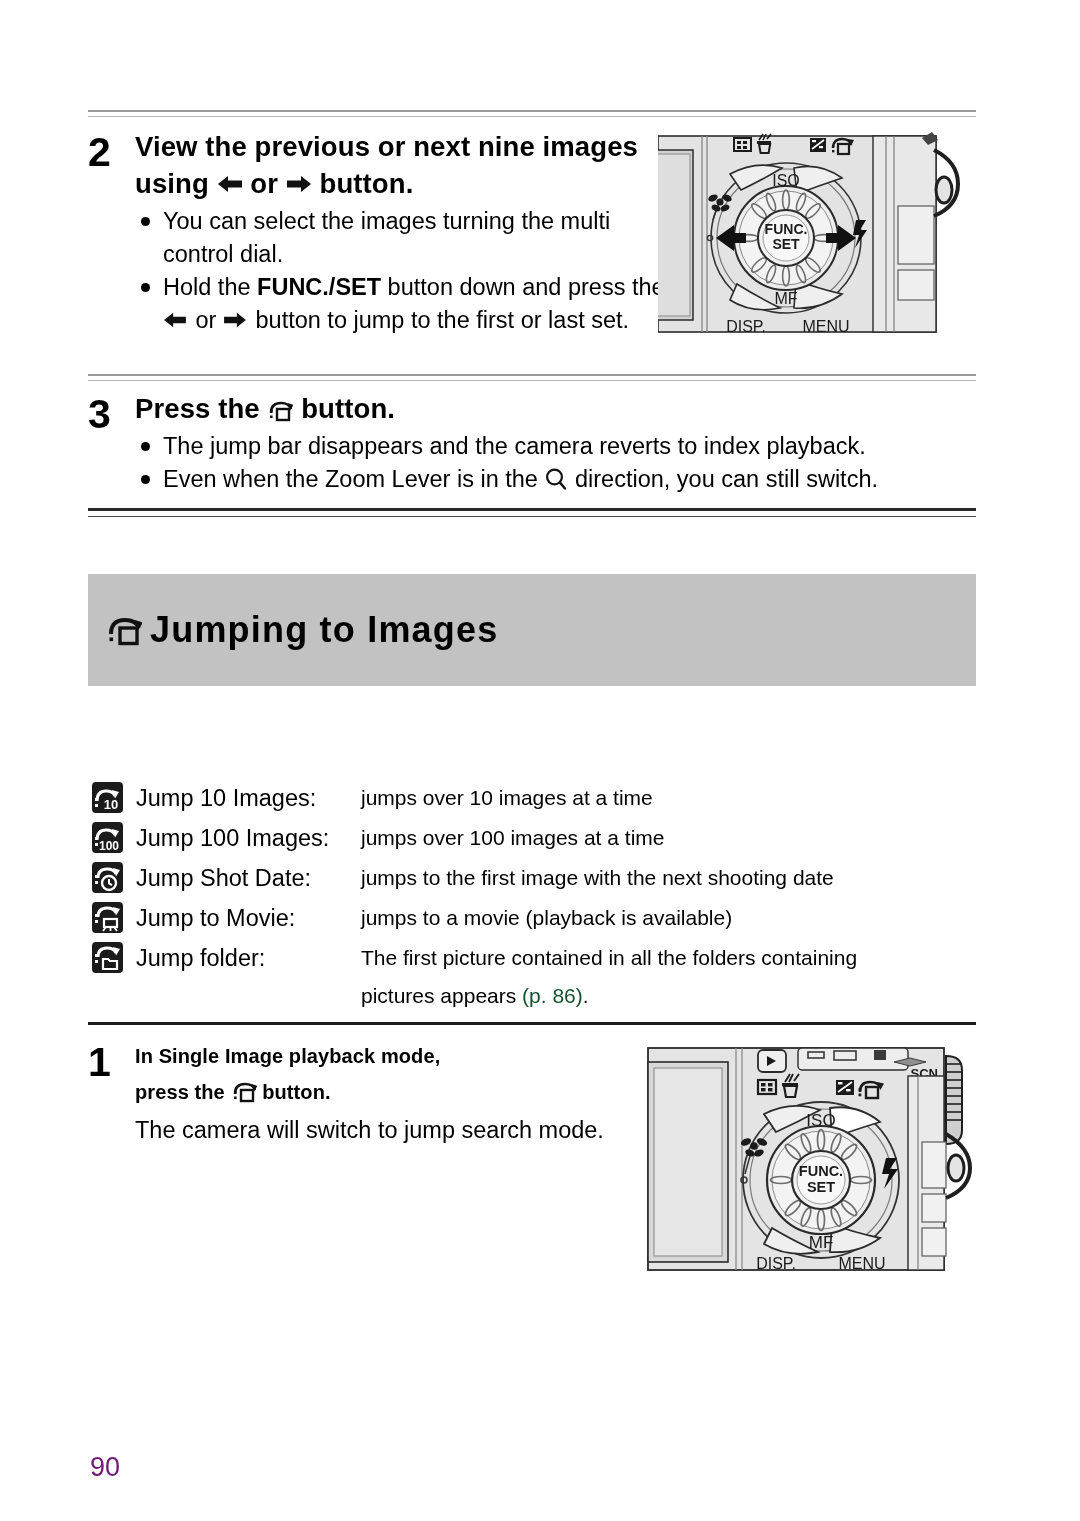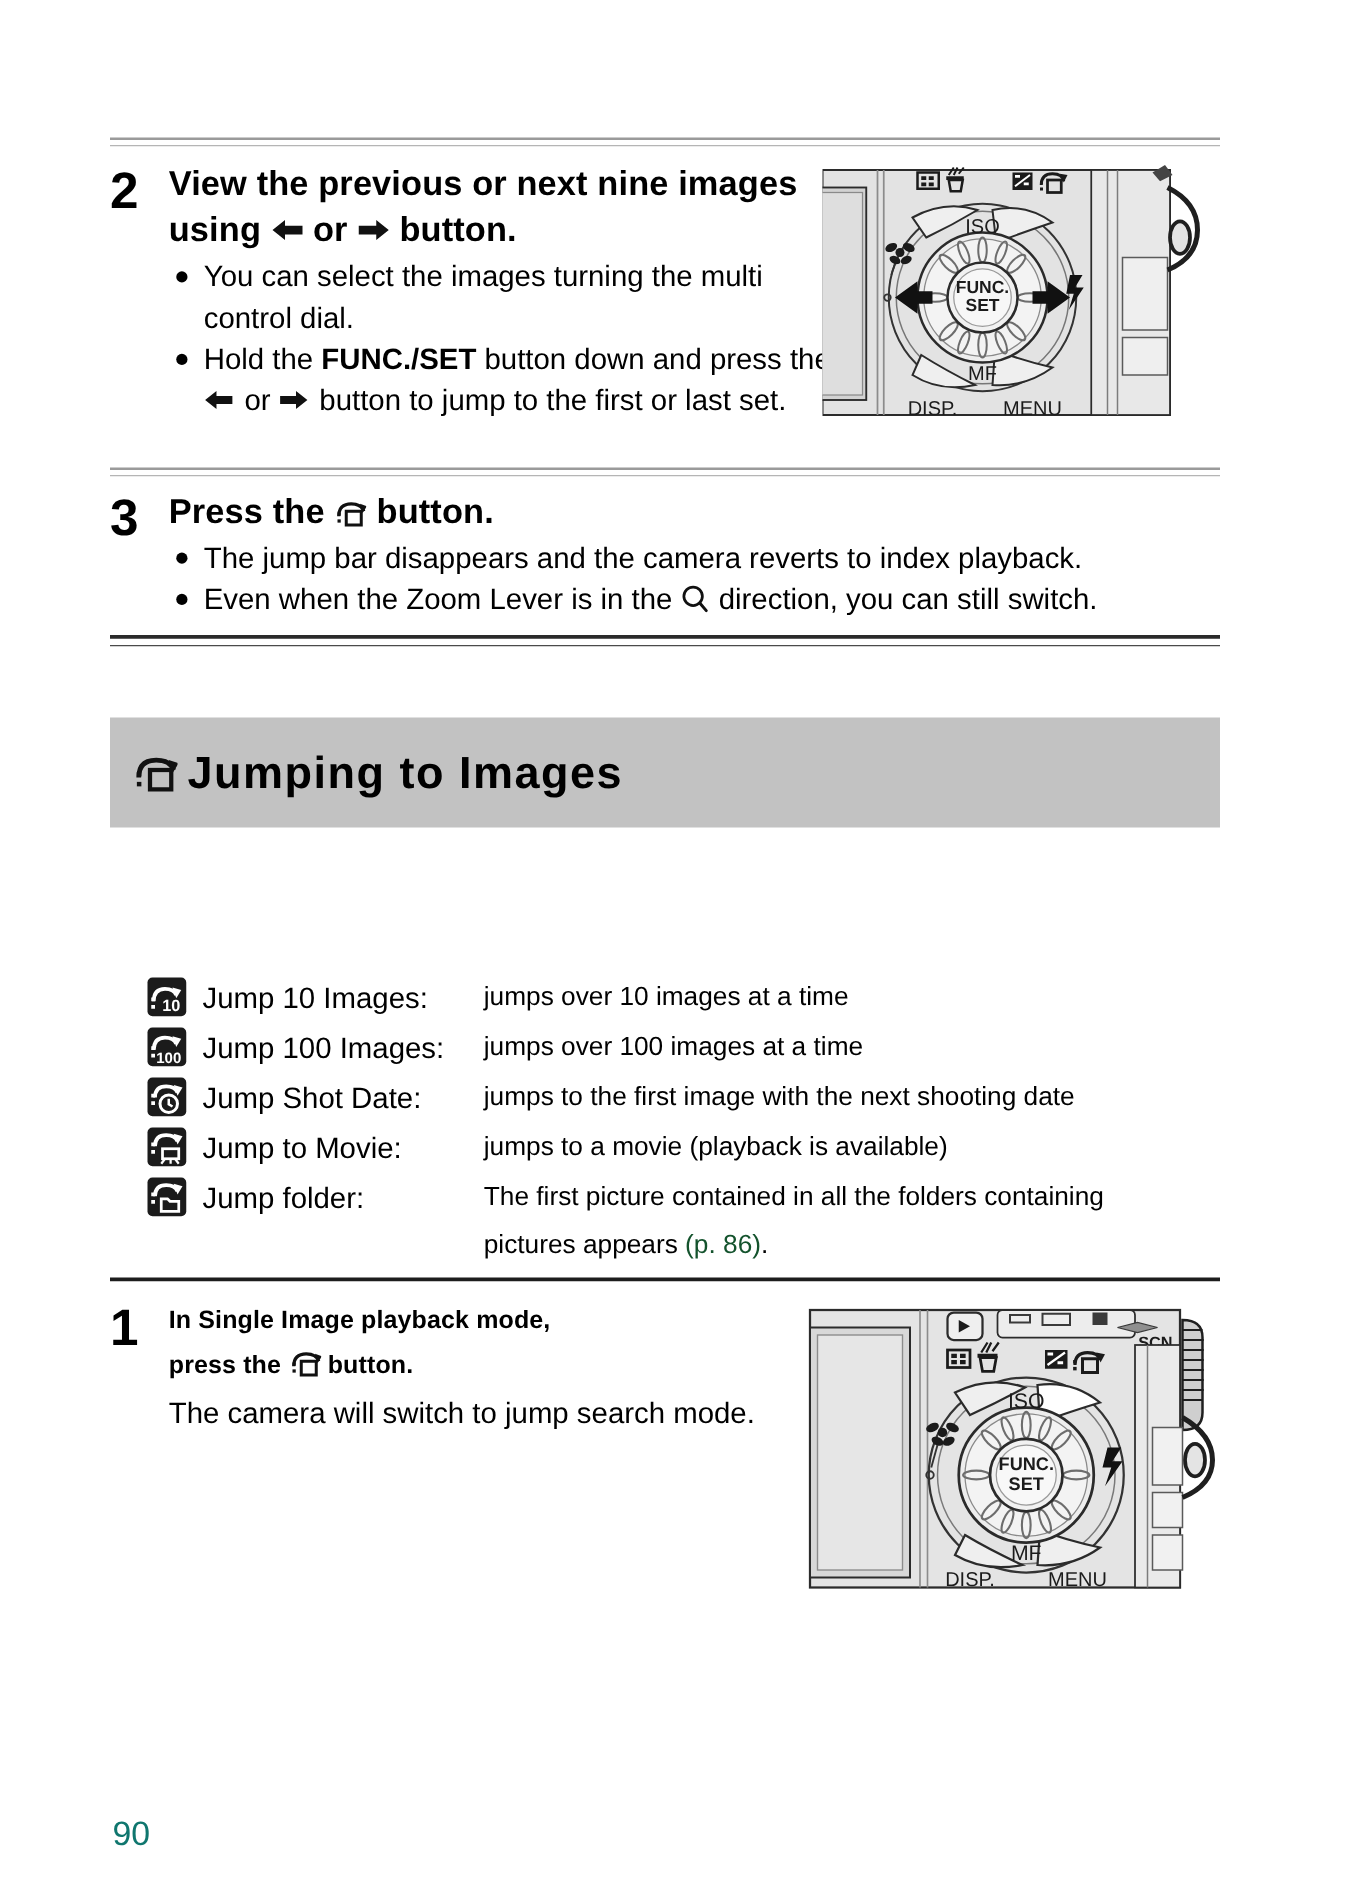--- a/index.html
+++ b/index.html
@@ -114,21 +114,21 @@
     width: 24px; height: 24px;
     vertical-align: -4px;
   }
 
   
   .banner {
     position: absolute;
     left: 88px;
     top: 574px;
     width: 888px;
-    height: 88px;
+    height: 112px;
     background: #c2c2c2;
     display: flex;
     align-items: center;
   }
   .banner-icon {
     margin-left: 18px;
     width: 36px;
     height: 34px;
     display: inline-block;
   }
@@ -165,21 +165,20 @@
     align-items: flex-start;
   }
   .jicon {
     width: 31px;
     height: 31px;
     flex: 0 0 31px;
     margin-top: 4px;
     background: #1b1b1b;
     border-radius: 4px;
     position: relative;
-    margin-left: 26px;
   }
   .jlabel {
     flex: 0 0 225px;
     font-size: 23.5px;
     line-height: 40px;
     padding-left: 13px;
     white-space: nowrap;
   }
   .jdesc {
     flex: 1 1 auto;
@@ -191,21 +190,21 @@
     line-height: 36px;
   }
   .link-blue { color: #14532d; }
 
   
   .pagenum {
     position: absolute;
     left: 90px;
     top: 1452px;
     font-size: 27px;
-    color: #0f766e;
+    color: #701a75;
   }
 
   
   .figure {
     position: absolute;
   }
   .fig-top { left: 658px; top: 128px; width: 320px; height: 212px; }
   .fig-bot { left: 646px; top: 1036px; width: 340px; height: 240px; }
 </style>
 </head>

